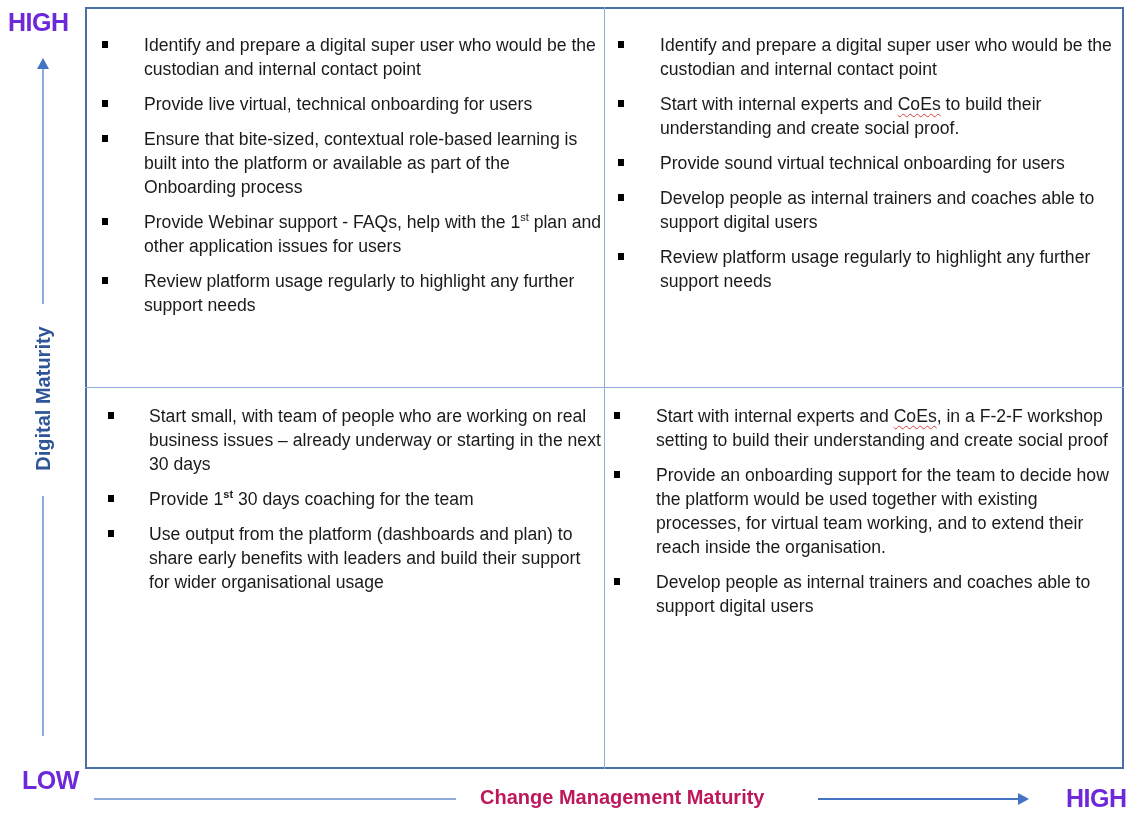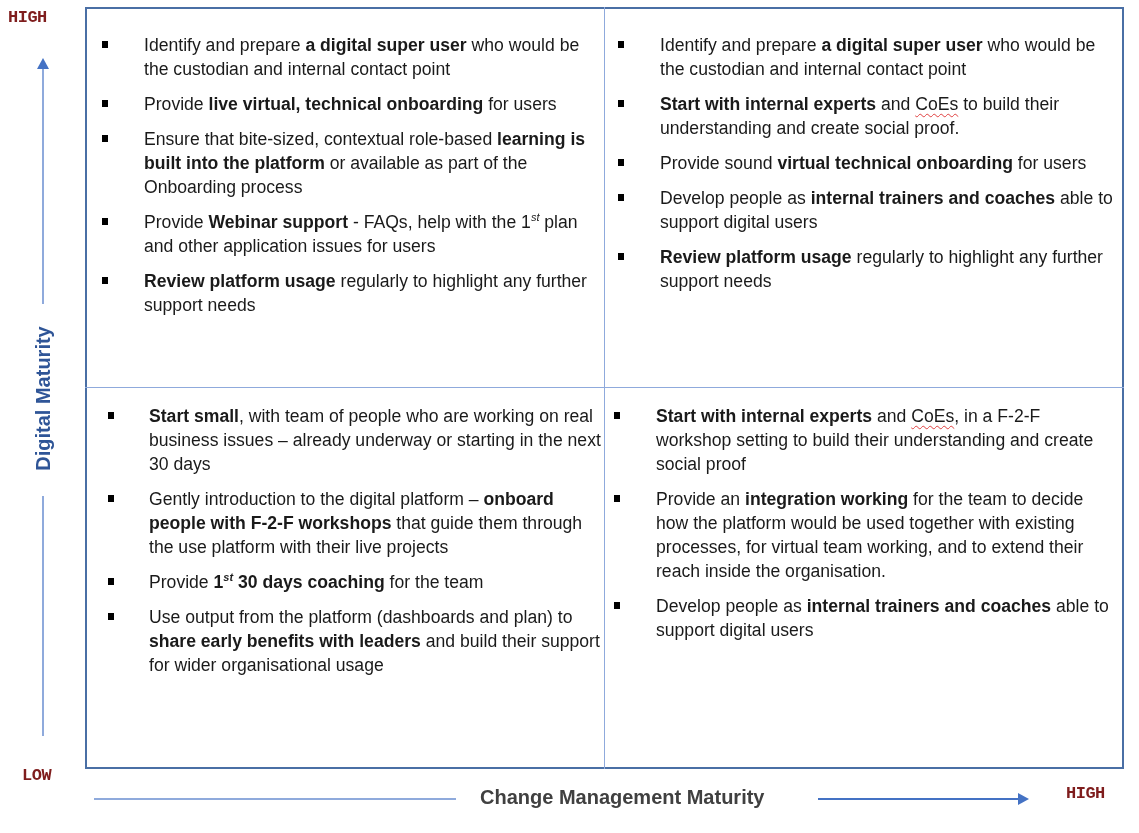--- a/index.html
+++ b/index.html
@@ -1,57 +1,57 @@
 <!DOCTYPE html>
 <html><head>
 <meta charset="utf-8">
 <style>
   html, body { margin:0; padding:0; background:#ffffff; }
   body { width:1139px; height:833px; position:relative; overflow:hidden;
          font-family:"Liberation Sans", sans-serif; color:#1a1a1a; }
-  .corner { position:absolute; font-weight:bold; font-size:17px; color:#7f1d1d; letter-spacing:-0.5px;font-family:Liberation Mono, monospace; }
+  .corner { position:absolute; font-weight:bold; font-size:25px; color:#6d28d9; letter-spacing:-0.5px; }
   #high-y { left:8px; top:8px; }
   #low-label { left:22px; top:766px; }
   #high-x { left:1066px; top:784px; }
 
   .grid { position:absolute; left:85px; top:7px; width:1039px; height:762px;
           border:2px solid #4a6fa5; box-sizing:border-box; }
   .vdiv { position:absolute; left:604px; top:7px; width:1px; height:762px; background:#8faadc; }
   .hdiv { position:absolute; left:85px; top:387px; width:1039px; height:1px; background:#8faadc; }
 
   .quad { position:absolute; box-sizing:border-box; font-size:17.6px; line-height:24px; }
   #q-tl { left:102px; top:33px; width:500px; }
   #q-tr { left:618px; top:33px; width:500px; }
   #q-bl { left:108px; top:404px; width:494px; }
   #q-br { left:614px; top:404px; width:500px; }
 
   ul { list-style:none; margin:0; padding:0; }
   li { position:relative; padding-left:42px; margin-bottom:11px; }
   #q-bl li { padding-left:41px; }
   .bullet { position:absolute; left:0; top:8px; width:6px; height:7px; background:#000; }
-  b { font-weight:bold; }
-  sup { font-size:11px; line-height:0; vertical-align:7px;font-style:italic; }
+  b { font-weight:normal; }
+  sup { font-size:11px; line-height:0; vertical-align:7px; }
   .squiggle { text-decoration:underline wavy #e04040; text-decoration-thickness:1px; text-underline-offset:3px; }
 
   
   .axis-line { position:absolute; background:#8faadc; }
   #y-line-top { left:42px; top:64px; width:1.5px; height:240px; }
   #y-line-bot { left:42px; top:496px; width:1.5px; height:240px; }
   #y-arrow { position:absolute; left:37px; top:58px; width:0; height:0;
              border-left:6px solid transparent; border-right:6px solid transparent;
              border-bottom:11px solid #4472c4; }
   #y-title { position:absolute; left:-37px; top:387px; width:160px; text-align:center;
              transform:rotate(-90deg); transform-origin:center center;
              font-weight:bold; font-size:20px; color:#2f5597; }
   #x-line-left { left:94px; top:798px; width:362px; height:1.5px; }
   #x-line-right { left:818px; top:798px; width:200px; height:1.5px; background:#4472c4; }
   #x-arrow { position:absolute; left:1018px; top:793px; width:0; height:0;
              border-top:6px solid transparent; border-bottom:6px solid transparent;
              border-left:11px solid #4472c4; }
-  #x-title { position:absolute; left:480px; top:786px; font-weight:bold; font-size:20px; color:#404040; }
+  #x-title { position:absolute; left:480px; top:786px; font-weight:bold; font-size:20px; color:#be185d; }
 </style>
 </head>
 <body>
 
 <div class="corner" id="high-y">HIGH</div>
 <div class="corner" id="low-label">LOW</div>
 <div class="corner" id="high-x">HIGH</div>
 
 <div class="grid"></div>
 <div class="vdiv"></div>
@@ -71,29 +71,28 @@
       <li><span class="bullet"></span><span>Identify and prepare </span><b>a digital super user</b><span> who would be the custodian and internal contact point</span></li>
       <li><span class="bullet"></span><span> </span><b>Start with internal experts</b><span> and </span><span class="squiggle">CoEs</span><span> to build their understanding and create social proof.</span></li>
       <li><span class="bullet"></span><span>Provide sound </span><b>virtual technical onboarding</b><span> for users</span></li>
       <li><span class="bullet"></span><span>Develop people as </span><b>internal trainers and coaches</b><span> able to support digital users</span></li>
       <li><span class="bullet"></span><b>Review platform usage</b><span> regularly to highlight any further support needs</span></li>
     </ul>
   </div>
 <div class="quad" id="q-bl">
     <ul>
       <li><span class="bullet"></span><b>Start small</b><span>, with team of people who are working on real business issues – already underway or starting in the next 30 days</span></li>
-      <li><span class="bullet"></span><span>Gently introduction to the digital platform – </span><b>onboard people with F-2-F workshops</b><span> that guide them through the use platform with their live projects</span></li>
       <li><span class="bullet"></span><span>Provide </span><b>1</b><sup style="font-weight: bold;">st</sup><b> 30 days coaching</b><span> for the team</span></li>
       <li><span class="bullet"></span><span>Use output from the platform (dashboards and plan) to </span><b>share early benefits with leaders</b><span> and build their support for wider organisational usage</span></li>
     </ul>
   </div>
 <div class="quad" id="q-br">
     <ul>
       <li><span class="bullet"></span><b>Start with internal experts</b><span> and </span><span class="squiggle">CoEs</span><span>, in a F-2-F workshop setting to build their understanding and create social proof</span></li>
-      <li><span class="bullet"></span><span>Provide an </span><b>integration working</b><span> for the team to decide how the platform would be used together with existing processes, for virtual team working, and to extend their reach inside the organisation.</span></li>
+      <li><span class="bullet"></span><span>Provide an </span><b>onboarding support</b><span> for the team to decide how the platform would be used together with existing processes, for virtual team working, and to extend their reach inside the organisation.</span></li>
       <li><span class="bullet"></span><span>Develop people as </span><b>internal trainers and coaches</b><span> able to support digital users</span></li>
     </ul>
   </div>
 
 <div class="axis-line" id="y-line-top"></div>
 <div id="y-arrow"></div>
 <div id="y-title">Digital Maturity</div>
 <div class="axis-line" id="y-line-bot"></div>
 
 <div class="axis-line" id="x-line-left"></div>

